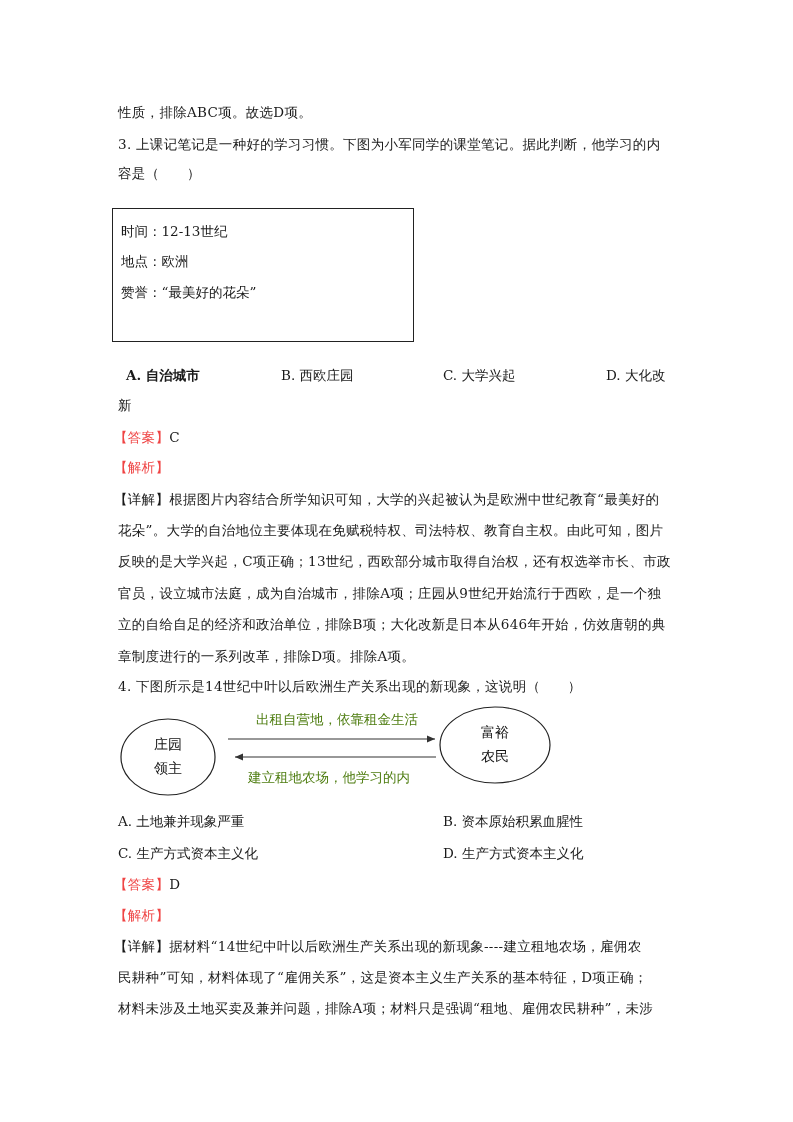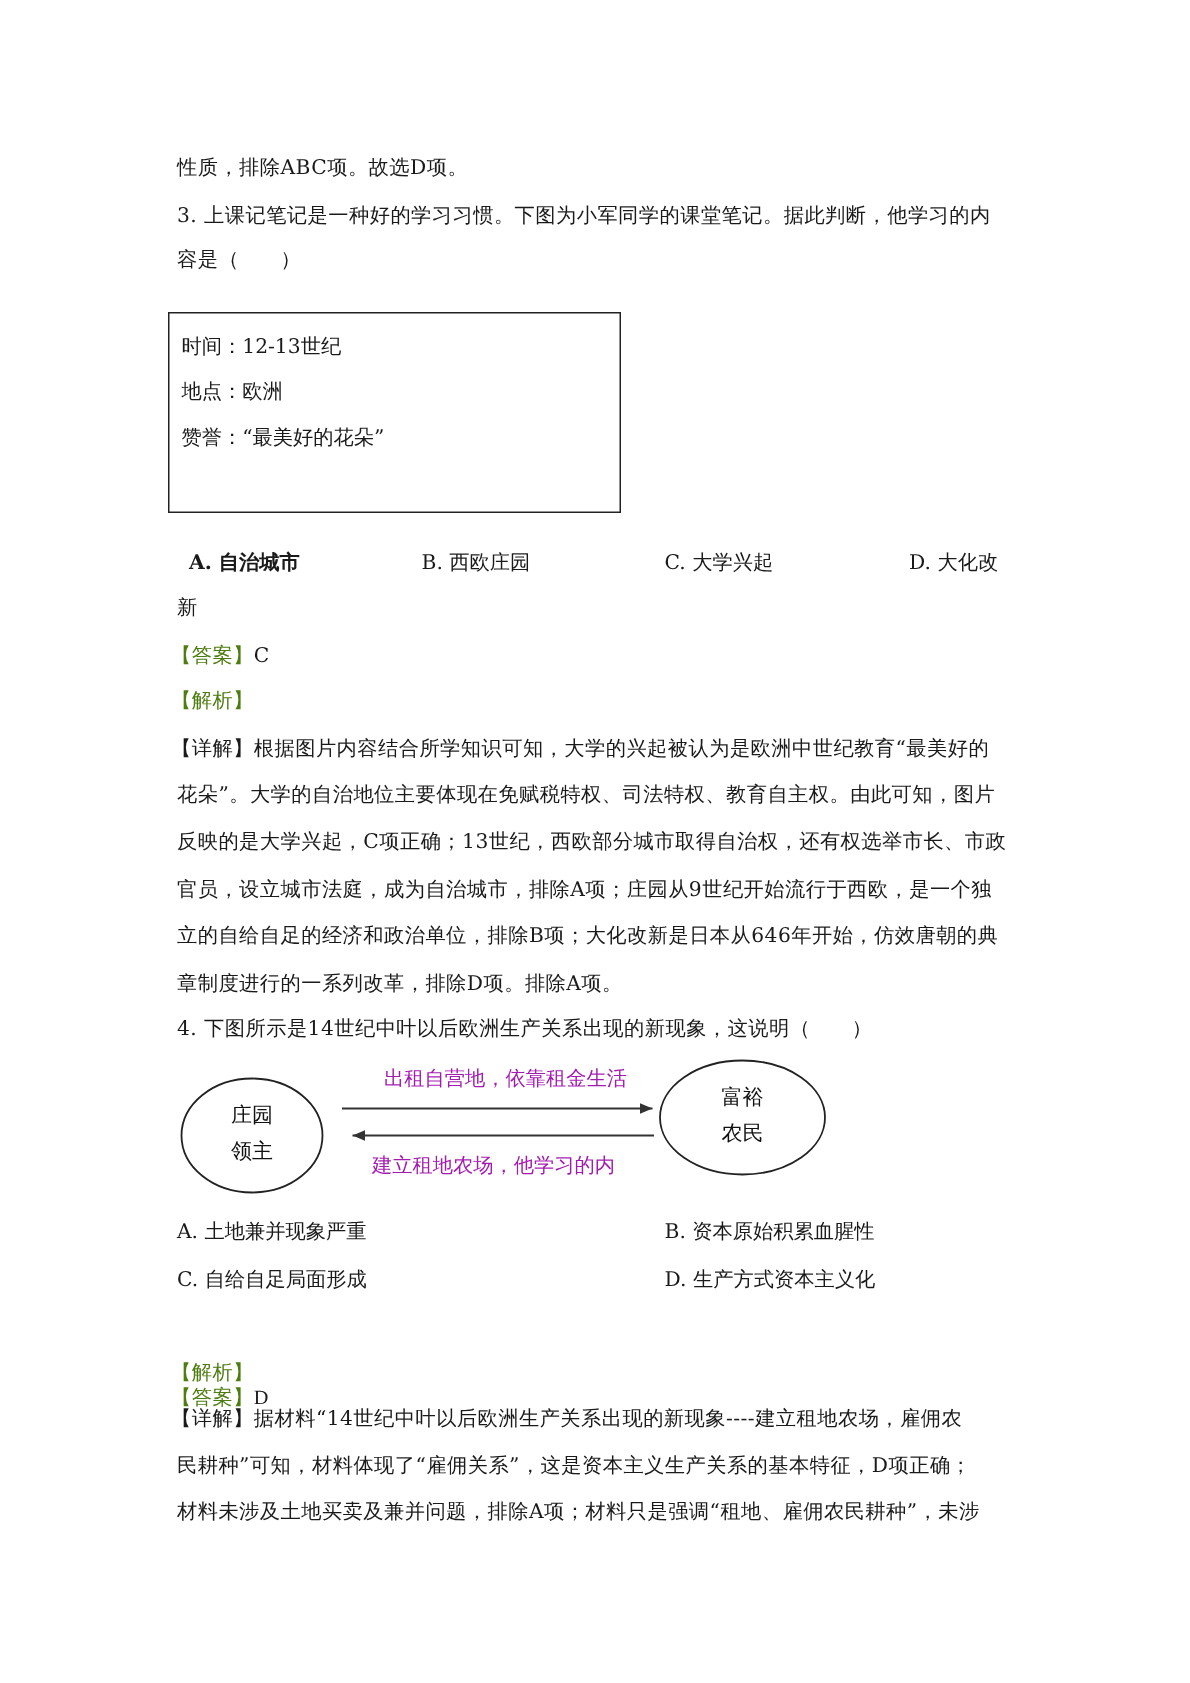--- a/index.html
+++ b/index.html
@@ -5,34 +5,34 @@
   html, body { margin: 0; padding: 0; background: #ffffff; }
   body {
     width: 793px; height: 1122px; position: relative; overflow: hidden;
     font-family: "DejaVu Serif", "Liberation Serif", serif;
     color: #1a1a1a;
   }
   .line {
     position: absolute; left: 118px; font-size: 13.5px; line-height: 16px;
     white-space: nowrap; letter-spacing: 0.3px;
   }
-  .blue { color: #4d7c0f; }
+  .blue { color: #ef4444; }
   .notebox {
     position: absolute; left: 112px; top: 190px; width: 302px; height: 134px;
     border: 1.2px solid #222; box-sizing: border-box; margin-top: 18px;
   }
   .notebox .row {
     position: absolute; left: 8px; font-size: 13.5px; line-height: 16px; white-space: nowrap;
   }
   .opt { position: absolute; font-size: 13.5px; line-height: 16px; white-space: nowrap; }
   .diagram { position: absolute; left: 110px; top: 700px; width: 460px; height: 100px; }
   .diagram svg { position: absolute; left: 0; top: 0; }
   .dlabel {
     position: absolute; font-family: "DejaVu Sans", "Liberation Sans", sans-serif;
-    font-size: 13.5px; line-height: 16px; white-space: nowrap; color: #a21caf;
+    font-size: 13.5px; line-height: 16px; white-space: nowrap; color: #4d7c0f;
   }
   .circle-text {
     position: absolute; font-family: "DejaVu Sans", "Liberation Sans", sans-serif;
     font-size: 14px; line-height: 24px; text-align: center; color: #111;
   }
 </style>
 </head>
 <body>
 
 <div class="line" style="top:104px;">性质，排除ABC项。故选D项。</div>
@@ -87,24 +87,24 @@
   <div class="circle-text" style="left:352px; top:20px; width:66px;">
     <div>富裕</div>
     <div>农民</div>
   </div>
   <div class="dlabel" style="left:146px; top:11px;">出租自营地，依靠租金生活</div>
   <div class="dlabel" style="left:138px; top:69px;">建立租地农场，他学习的内</div>
 </div>
 
 <div class="opt" style="left:118px; top:813px;">A. 土地兼并现象严重</div>
 <div class="opt" style="left:443px; top:813px;">B. 资本原始积累血腥性</div>
-<div class="opt" style="left:118px; top:845px;">C. 自给自足局面形成</div>
+<div class="opt" style="left:118px; top:845px;">C. 生产方式资本主义化</div>
 <div class="opt" style="left:443px; top:845px;">D. 生产方式资本主义化</div>
 
-<div class="line" style="top:924px; left:114px;font-family:Liberation Serif, serif;">
+<div class="line" style="top:876px; left:114px;">
   <span class="blue">【答案】</span><span>D</span>
 </div>
 <div class="line blue" style="top:907px; left:114px;">【解析】</div>
 
 <div class="line" style="top:938px; left:114px;">
   <span>【详解】</span><span>据材料“14世纪中叶以后欧洲生产关系出现的新现象----建立租地农场，雇佣农</span>
 </div>
 <div class="line" style="top:969px;">民耕种”可知，材料体现了“雇佣关系”，这是资本主义生产关系的基本特征，D项正确；</div>
 <div class="line" style="top:1000px;">材料未涉及土地买卖及兼并问题，排除A项；材料只是强调“租地、雇佣农民耕种”，未涉</div>
 

